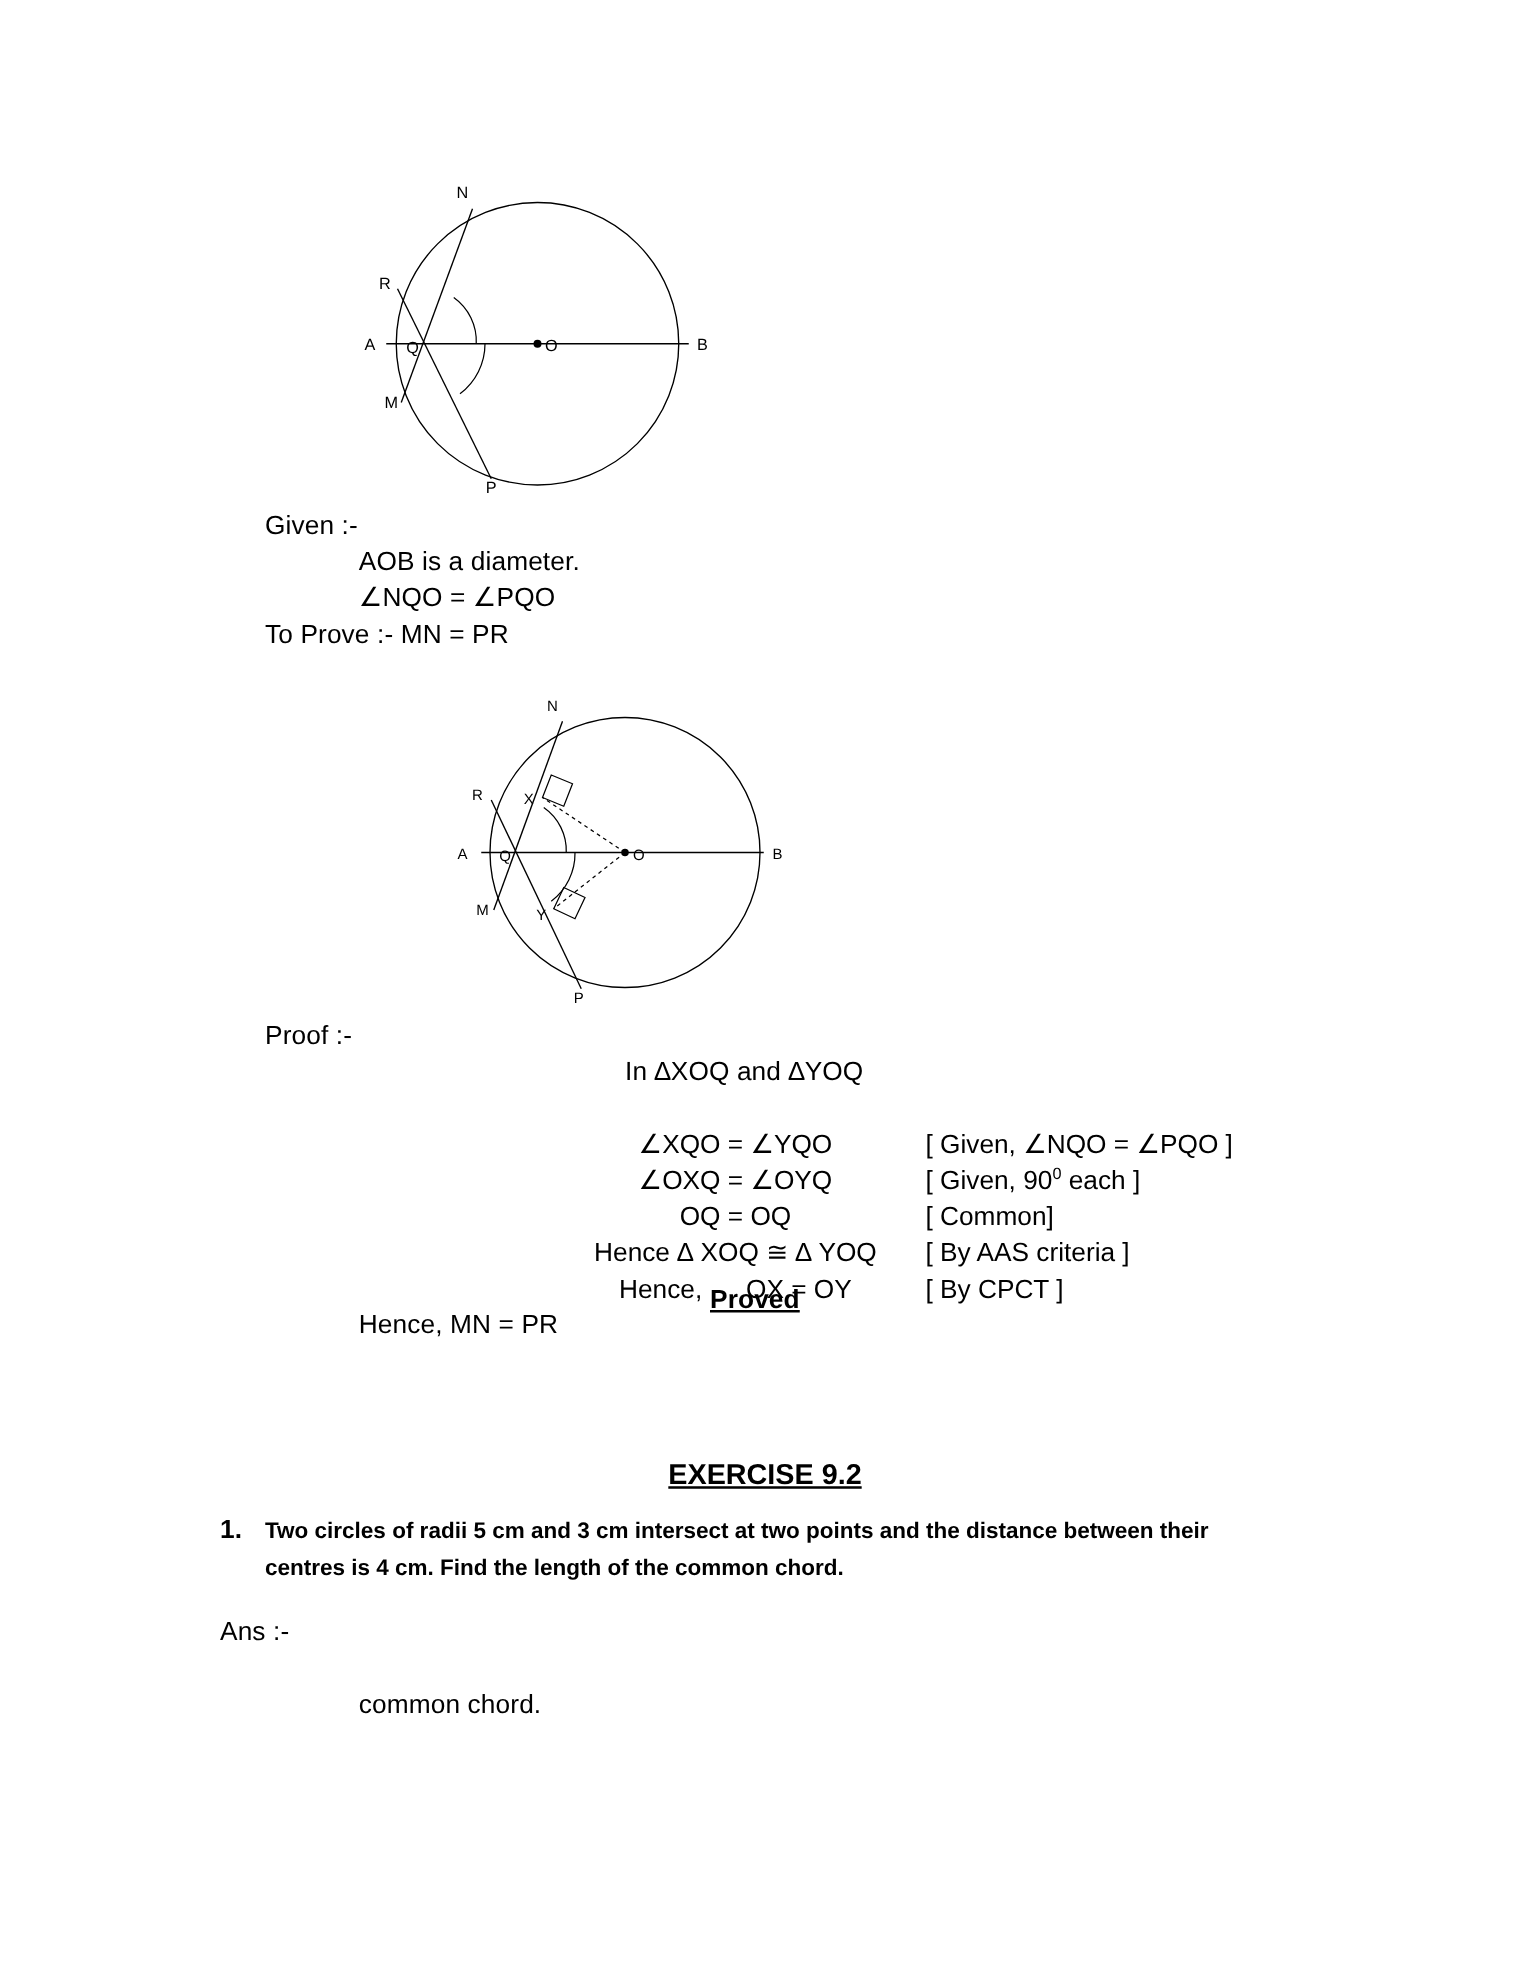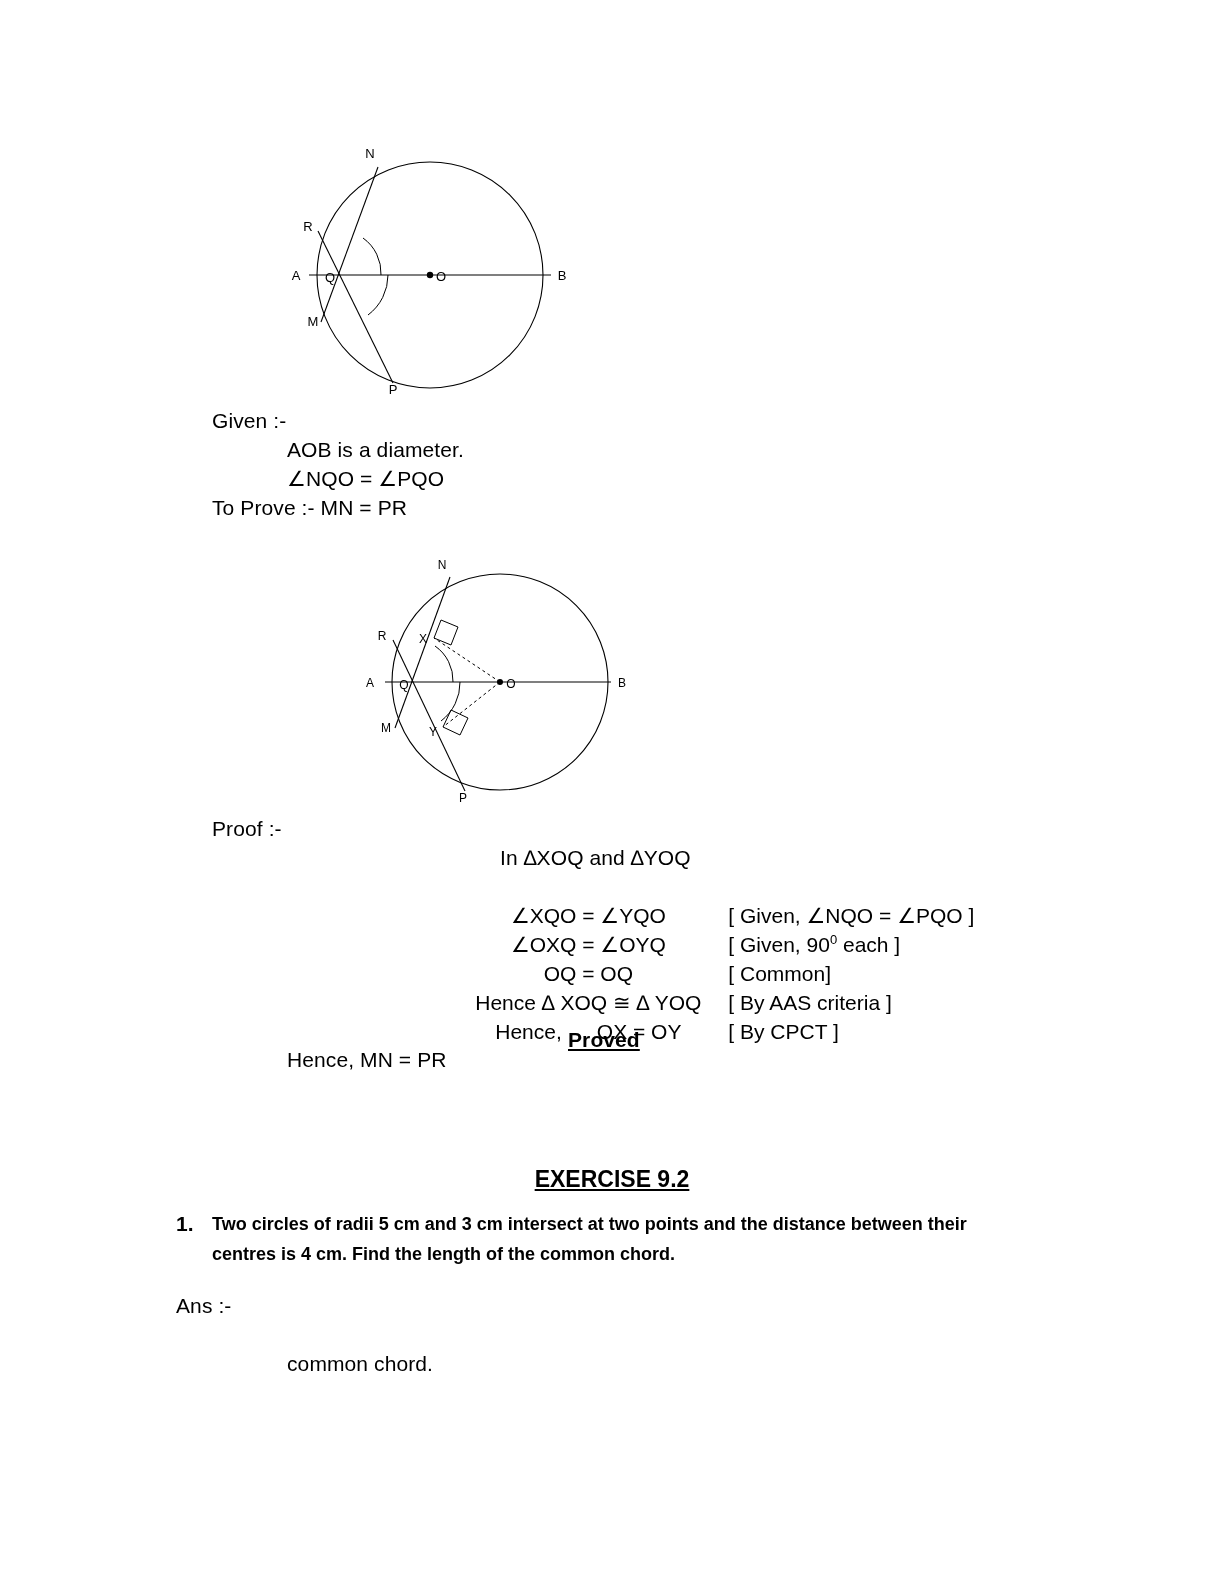--- a/index.html
+++ b/index.html
@@ -40,21 +40,21 @@
   #given-line-2     { left: 287px; top: 464px; }
   #to-prove-line    { left: 212px; top: 493px; }
   #construction-line{ left: 212px; top: 522px; }
 
   
   #proof-label      { left: 212px; top: 814px; }
   #proof-row-1      { left: 500px; top: 843px; }
 
   .proof-row { position: absolute; font-size: 21px; line-height: 29px; white-space: pre; }
   .proof-row .stmt  { display: inline-block; text-align: center; }
-  .proof-row .reason{ display: inline-block; text-align: left; }
+  .proof-row .reason{ display: inline-block; text-align: left; margin-left: 12px; }
 
   #proof-row-2 { left: 425px; top: 872px; }
   #proof-row-3 { left: 425px; top: 901px; }
   #proof-row-4 { left: 425px; top: 930px; }
   #proof-row-5 { left: 425px; top: 959px; }
   #proof-row-6 { left: 425px; top: 988px; }
   .proof-row .stmt { width: 280px; }
 
   #chords-note  { left: 138px; top: 1017px; }
   #hence-final  { left: 287px; top: 1045px; }

